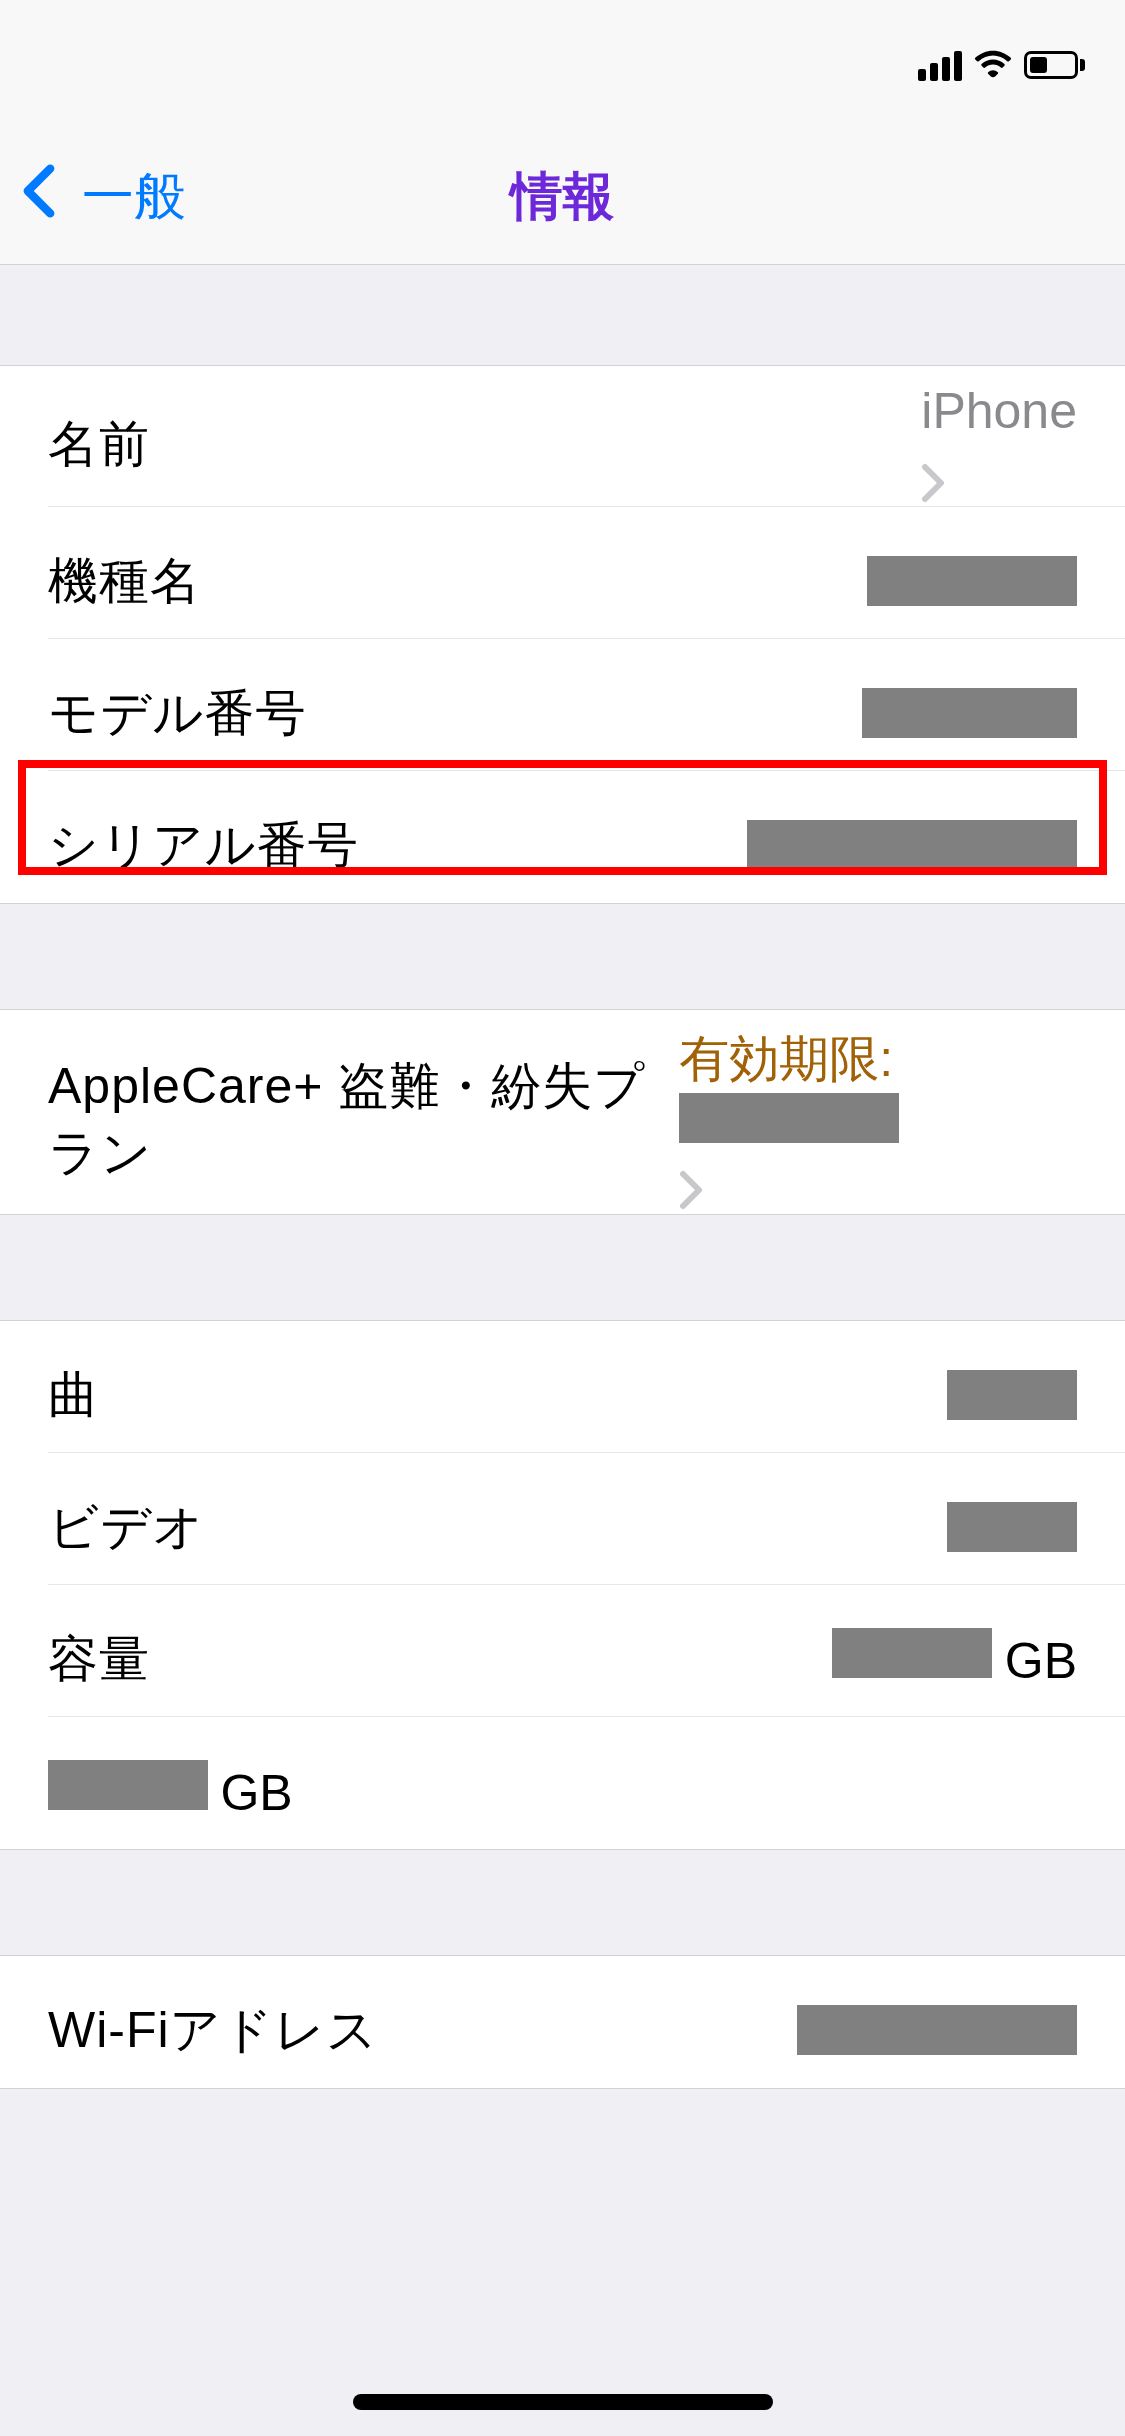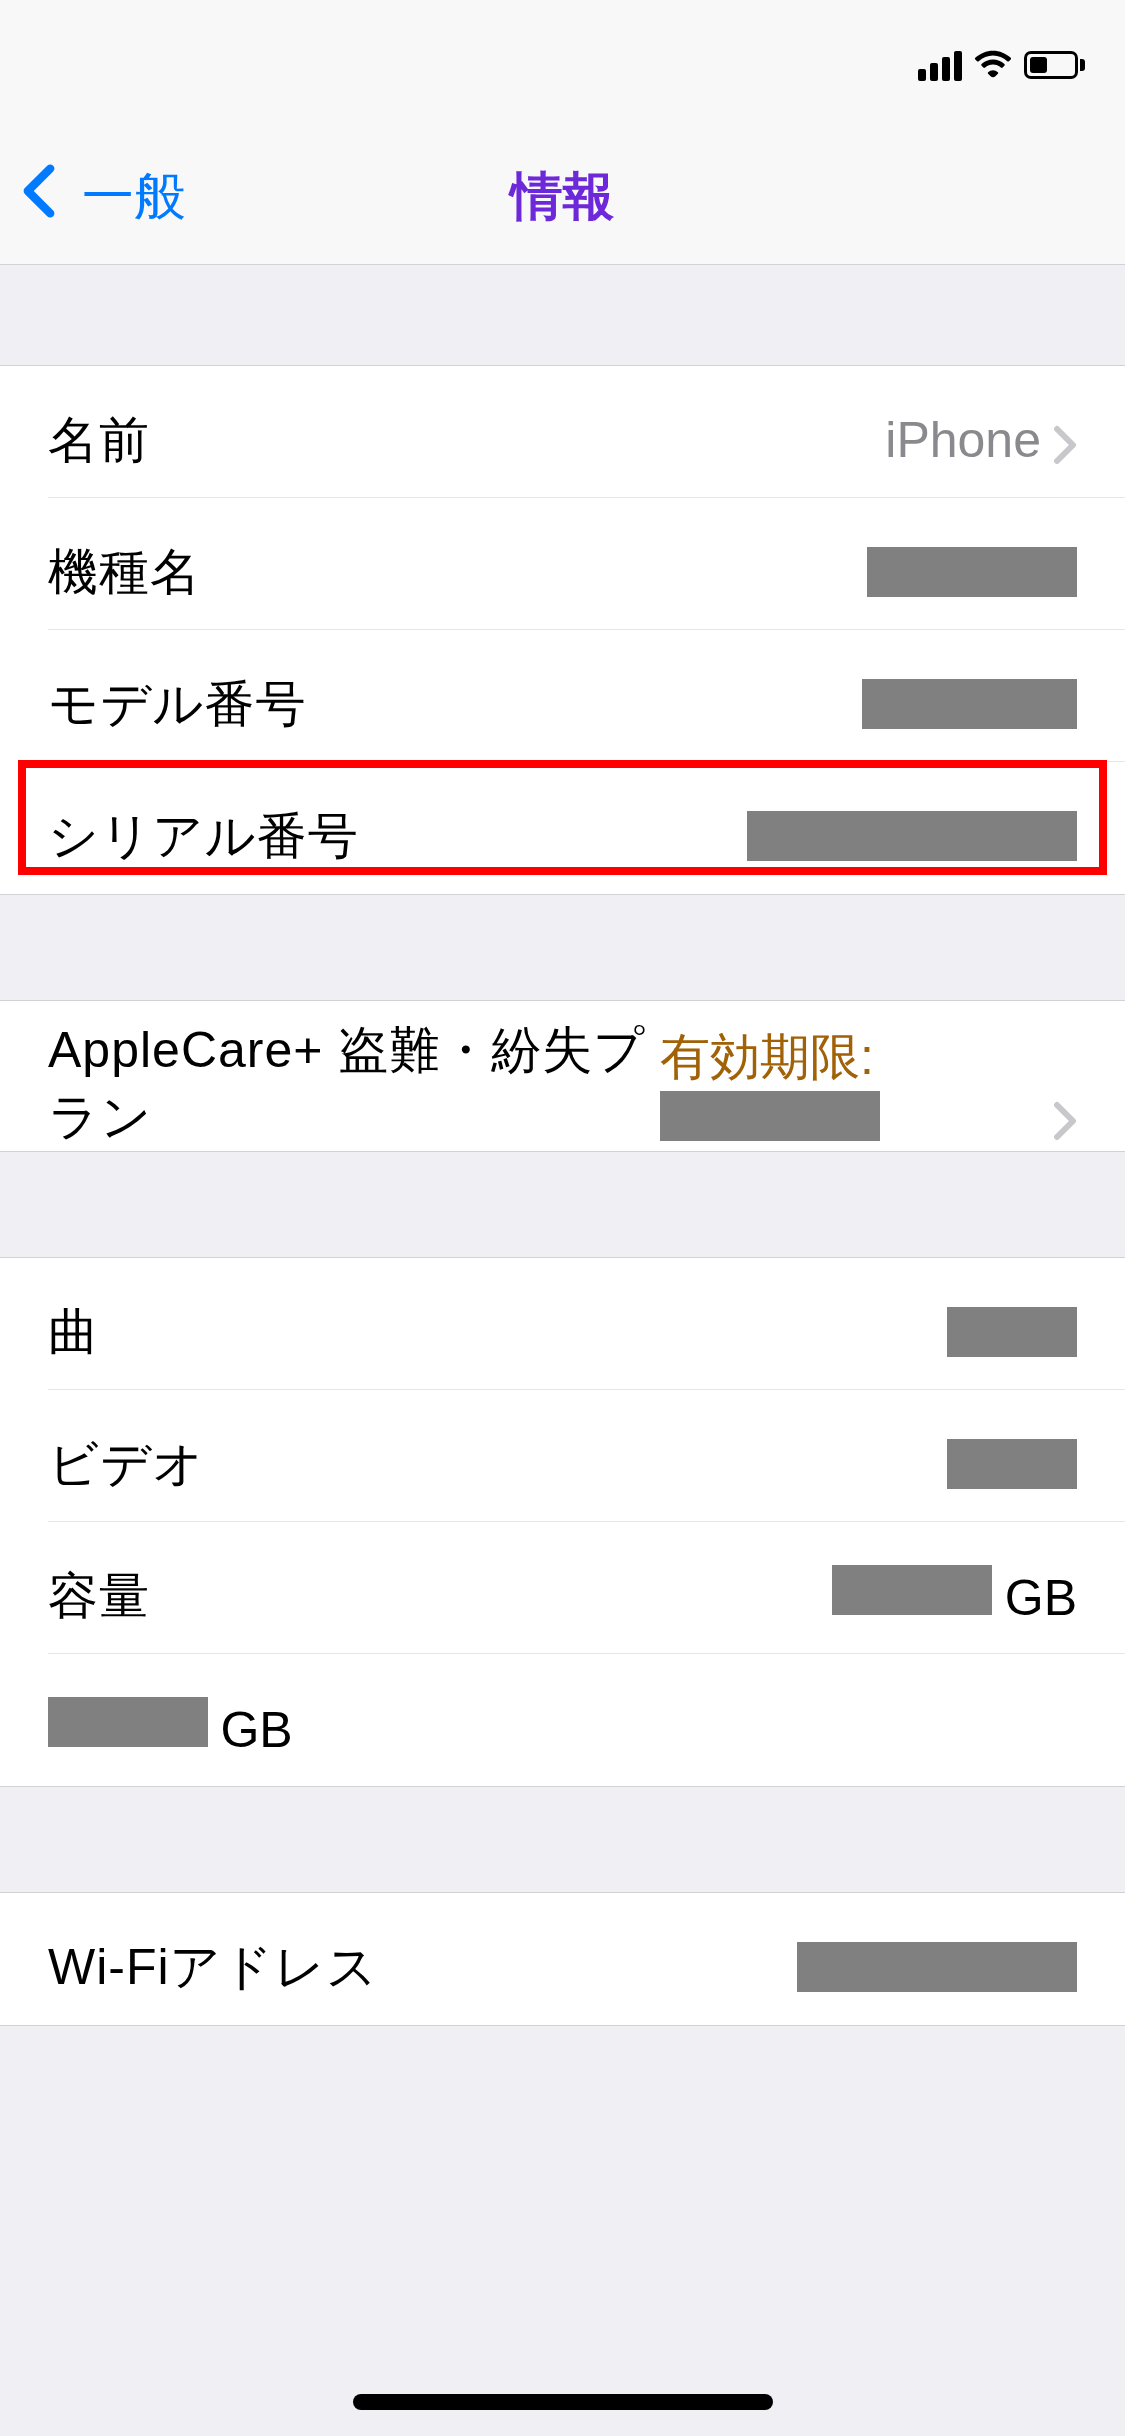--- a/index.html
+++ b/index.html
@@ -99,22 +99,23 @@
       height: 1px;
       background: #e5e5ea;
     }
     .row-label {
       font-size: 50px;
       color: #000;
       letter-spacing: 1px;
     }
     .row-value-wrap {
       display: flex;
-      align-items: flex-end;
-      gap: 12px;
+      align-items: flex-start;
+      gap: 23px;
+      flex-direction: column;
     }
     .row-value {
       font-size: 50px;
       color: #8a8a8e;
     }
     .row-value-suffix {
       font-size: 50px;
       color: #000000;
       margin-left: 8px;
     }

